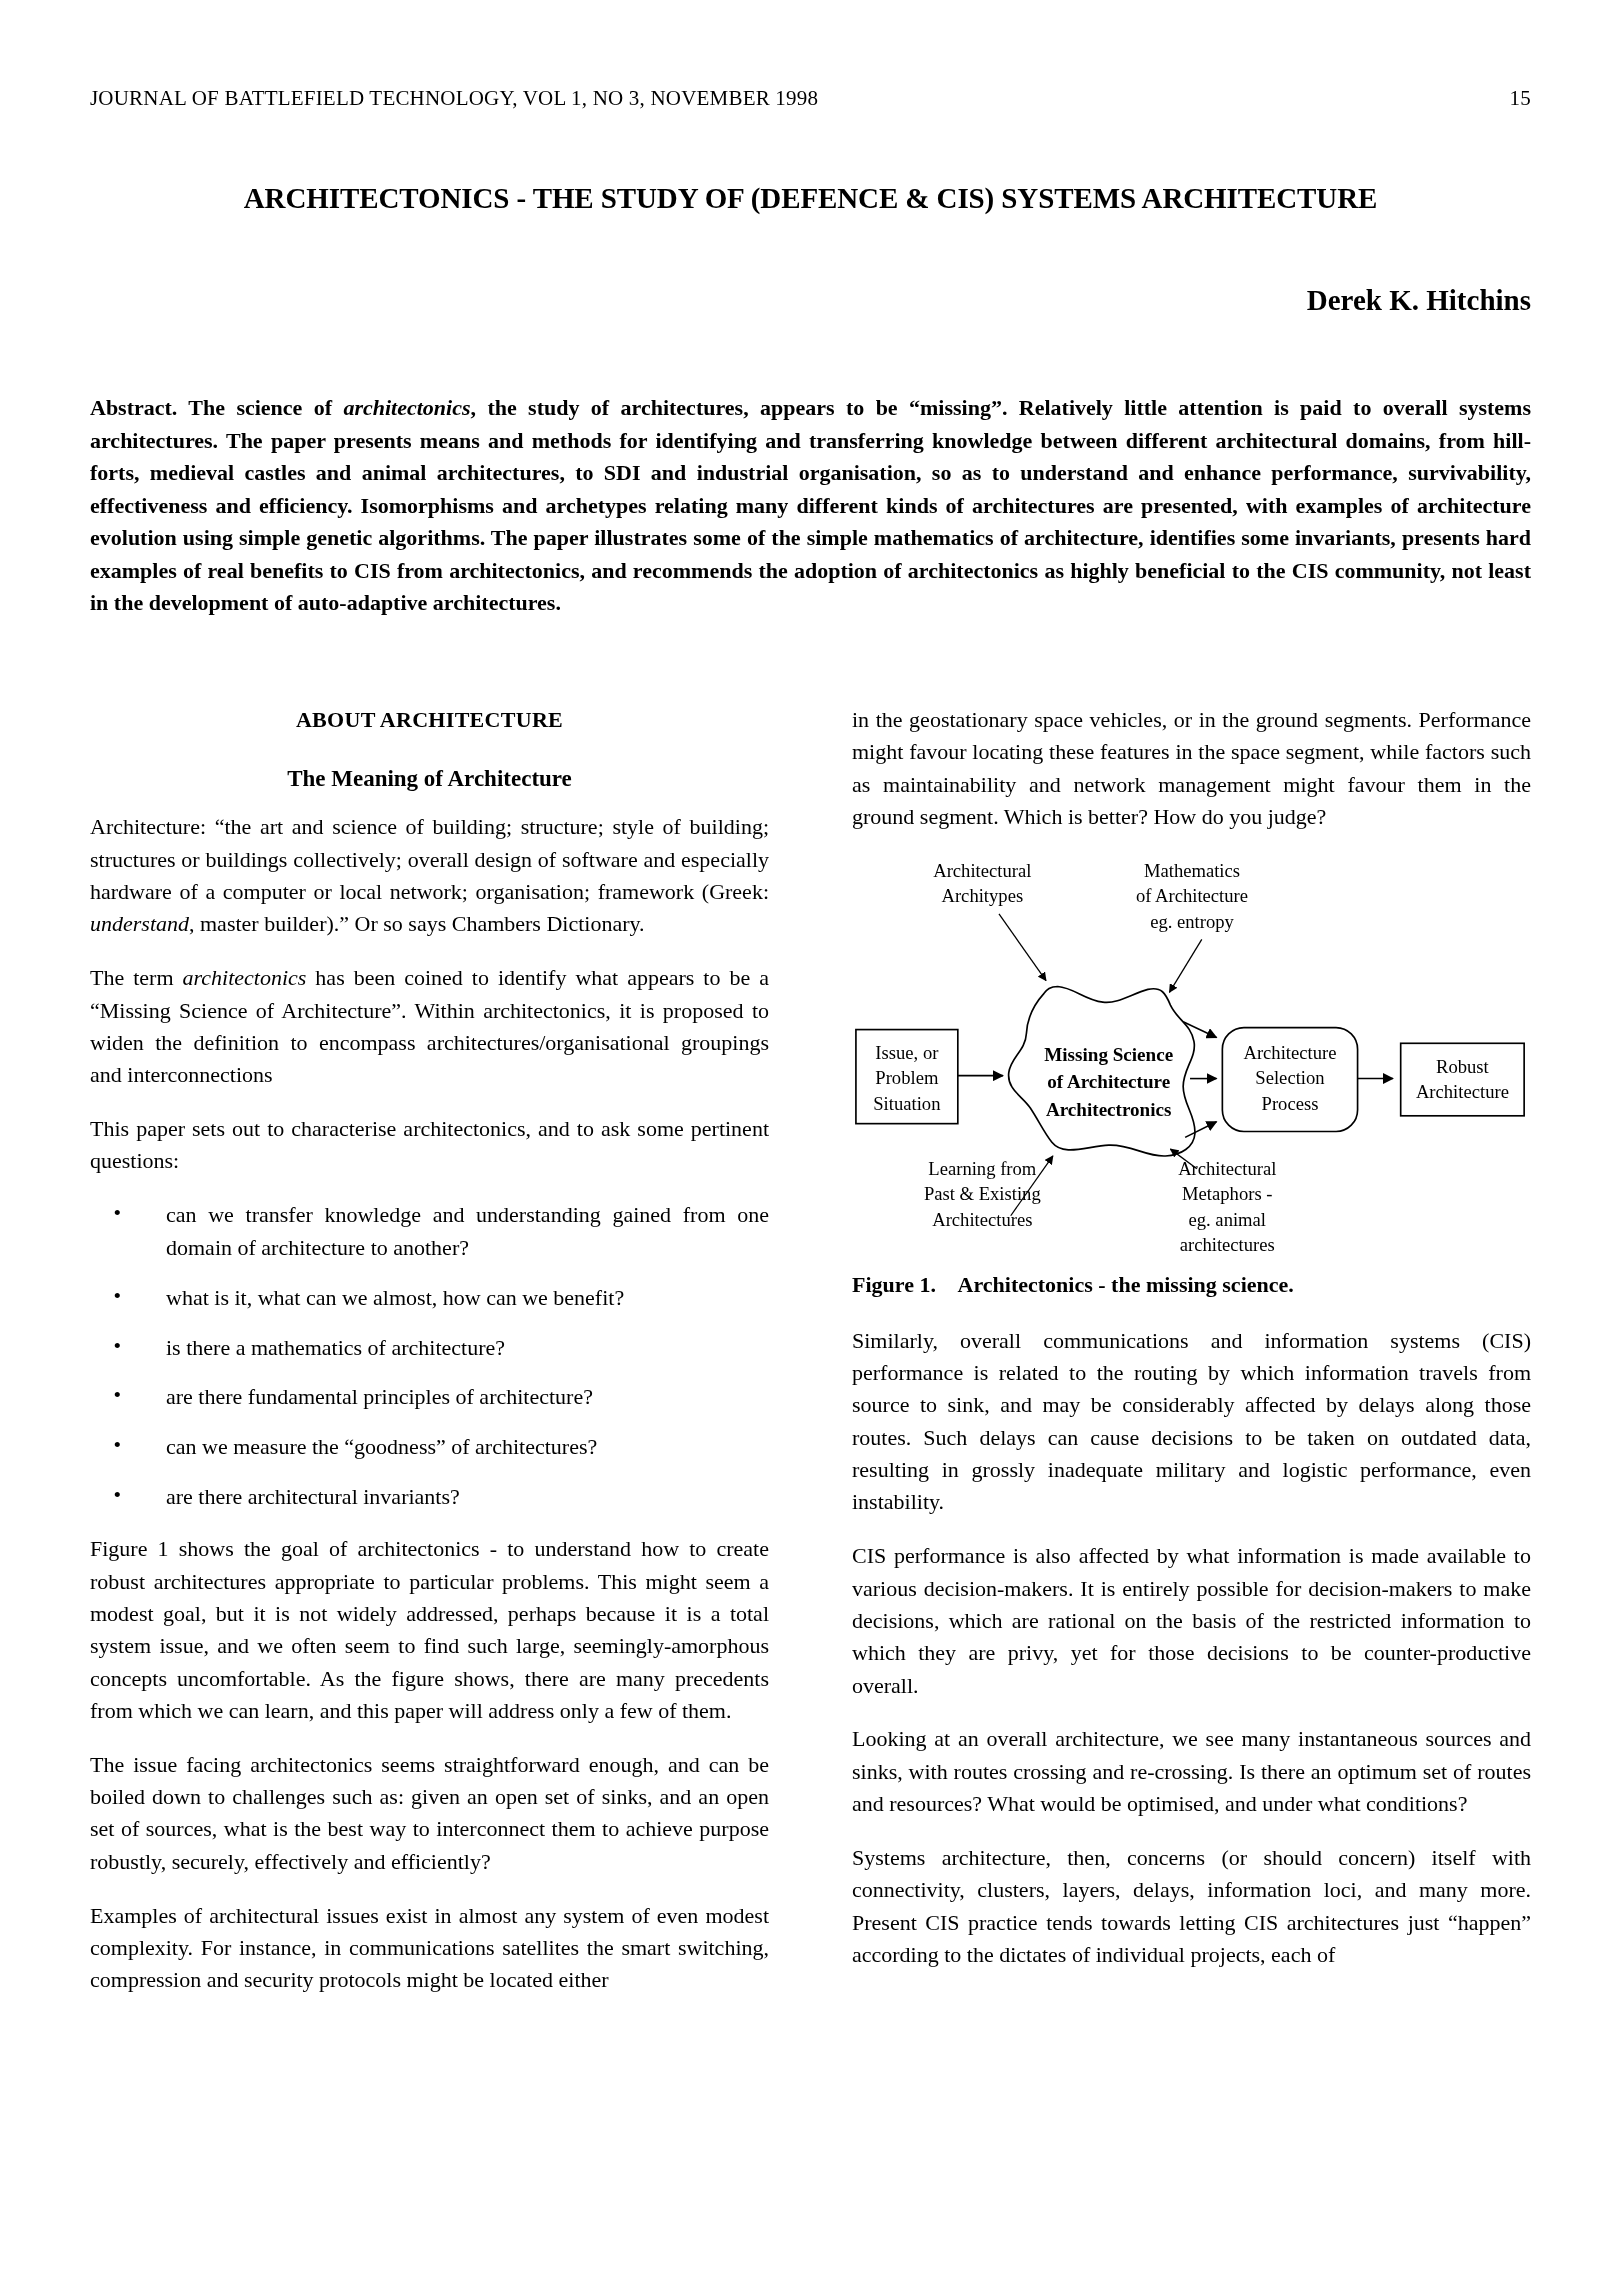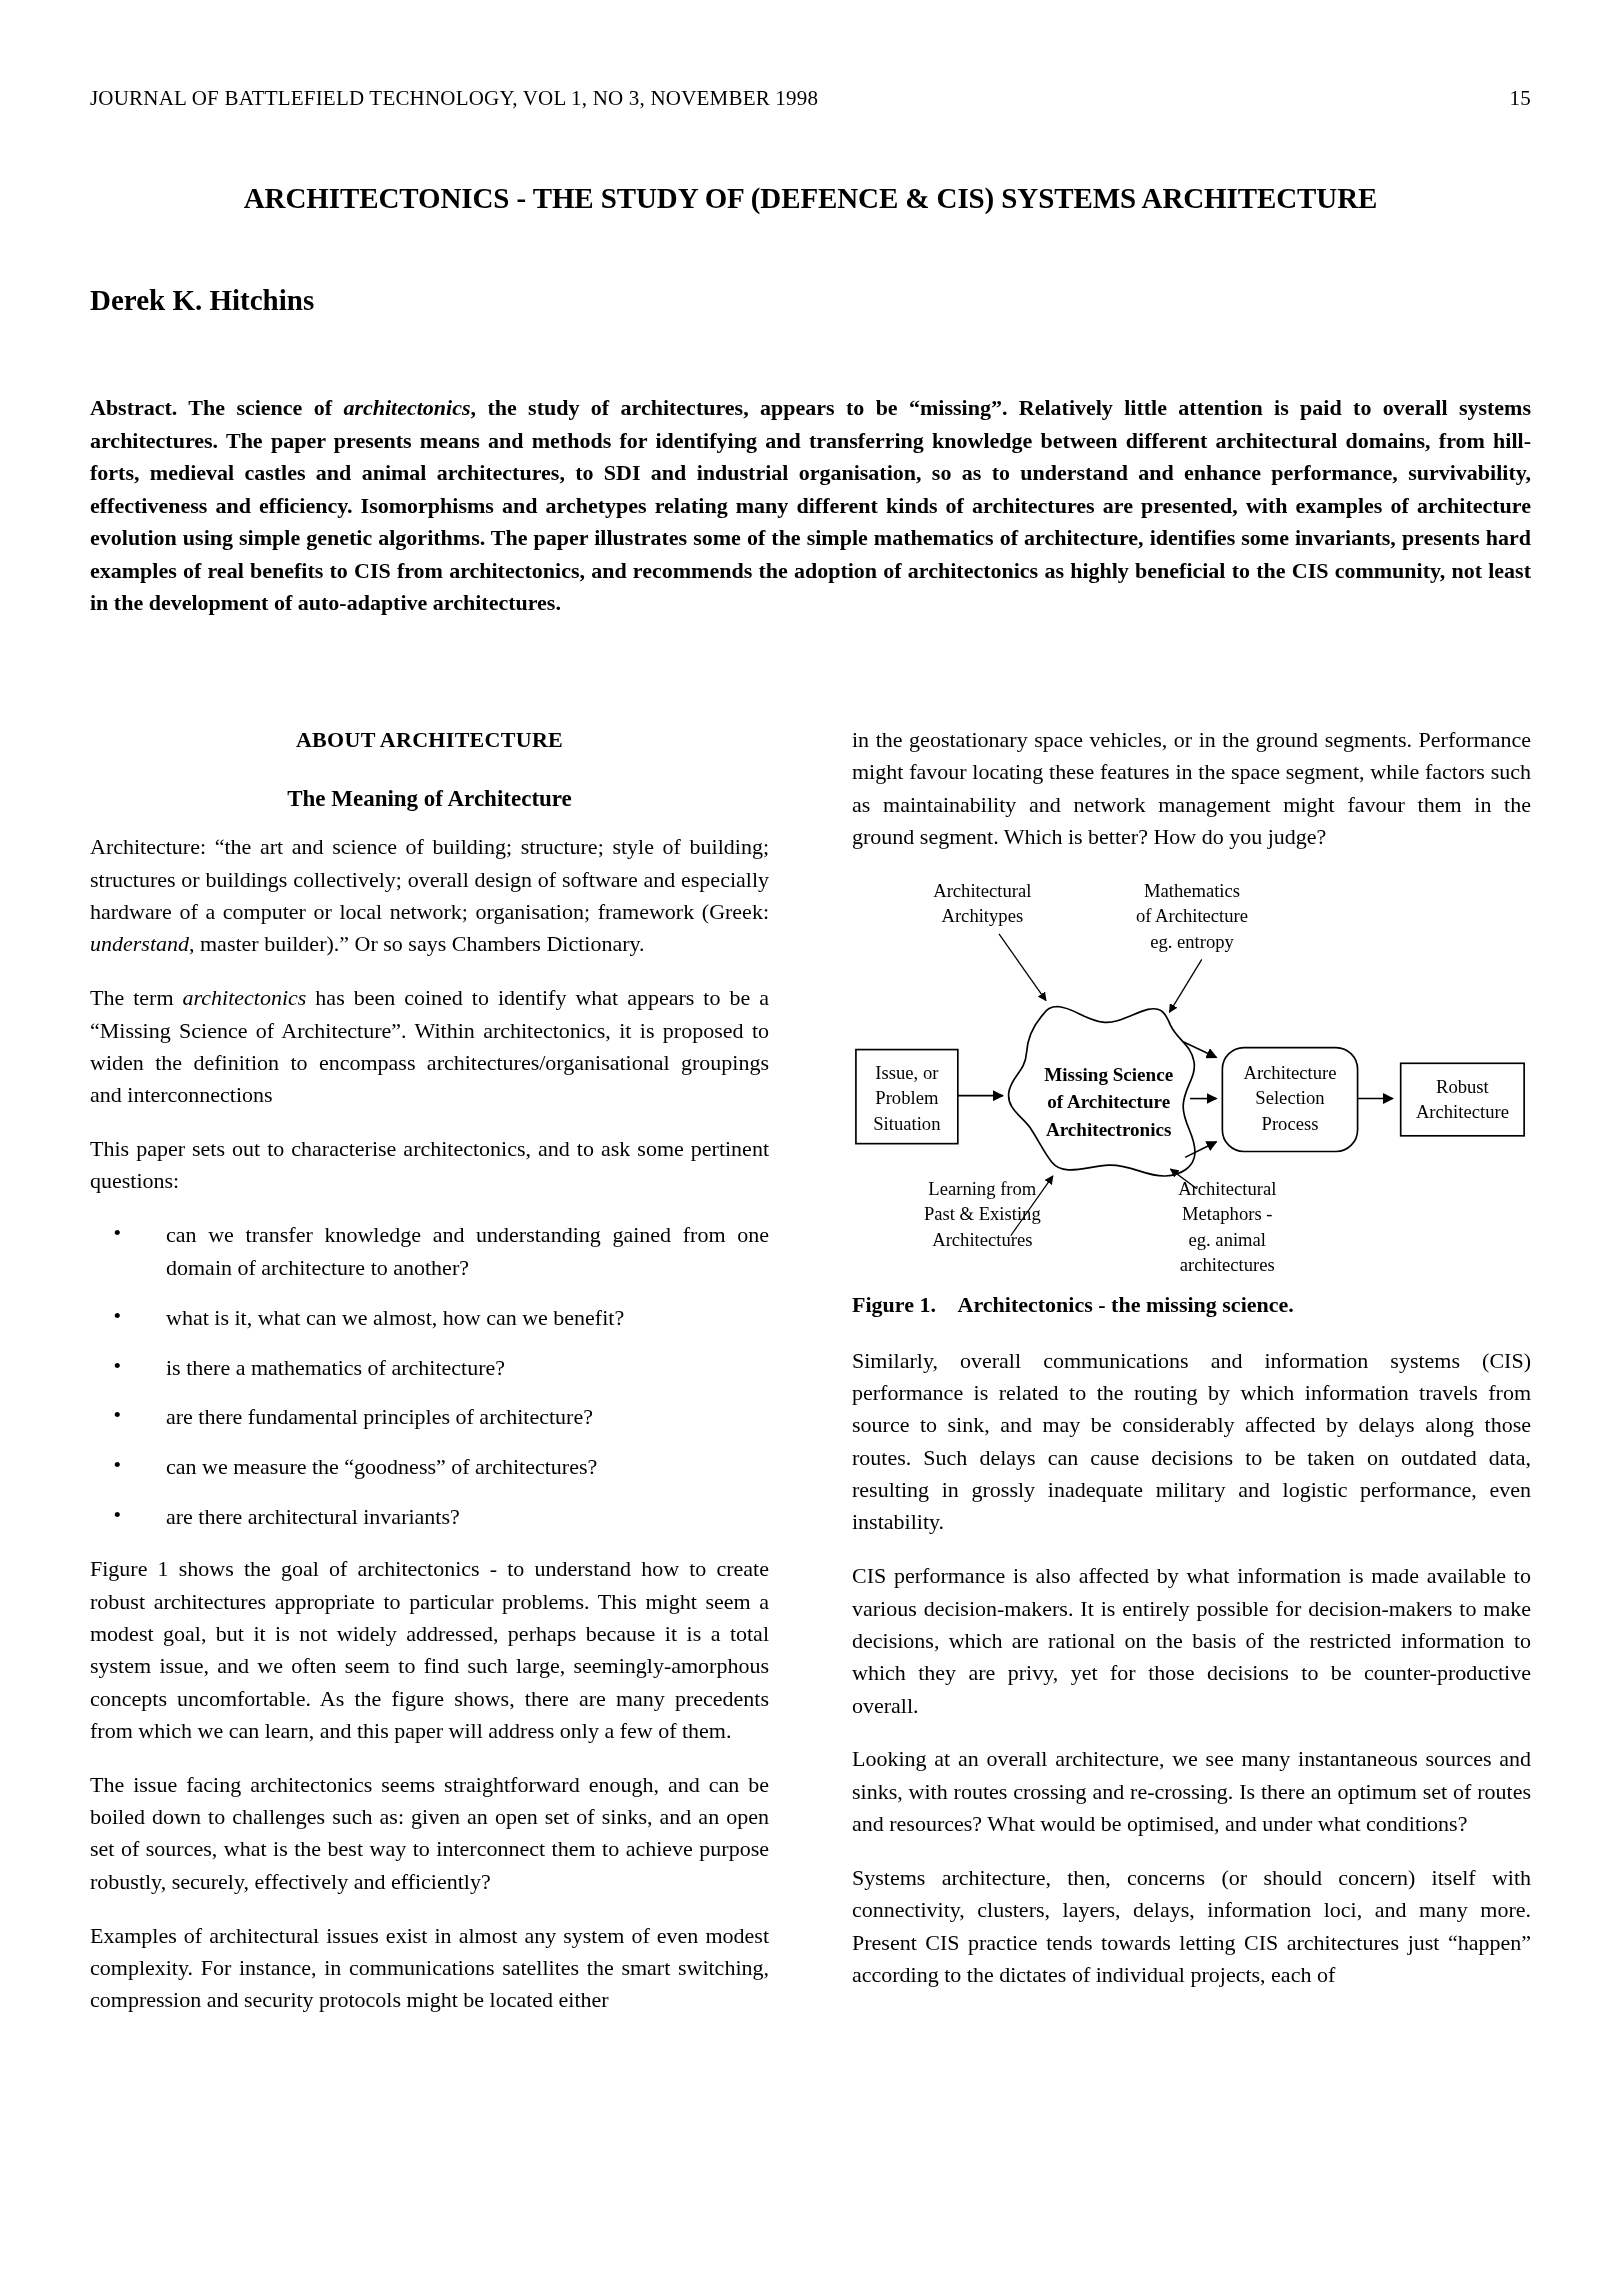--- a/index.html
+++ b/index.html
@@ -47,21 +47,21 @@
     text-align: center;
     font-size: 29px;
     font-weight: bold;
     letter-spacing: -0.1px;
   }
   .doc-author {
     position: absolute;
     left: 90px;
     top: 284px;
     width: 1441px;
-    text-align: left;
+    text-align: right;
     font-size: 29px;
     font-weight: bold;
   }
 
   
   .abstract {
     position: absolute;
     left: 90px;
     top: 392px;
     width: 1441px;
@@ -73,21 +73,20 @@
   .abstract i { font-style: italic; }
 
   
   .col {
     position: absolute;
     top: 704px;
     width: 679px;
     font-size: 22px;
     line-height: 1.47;
     text-align: justify;
-    margin-top: 20px;
   }
   .col-left  { left: 90px;  }
   .col-right { left: 852px; }
 
   .section-head {
     text-align: center;
     font-weight: bold;
     font-size: 22px;
     letter-spacing: 0.3px;
     margin: 0 0 25.5px 0;

